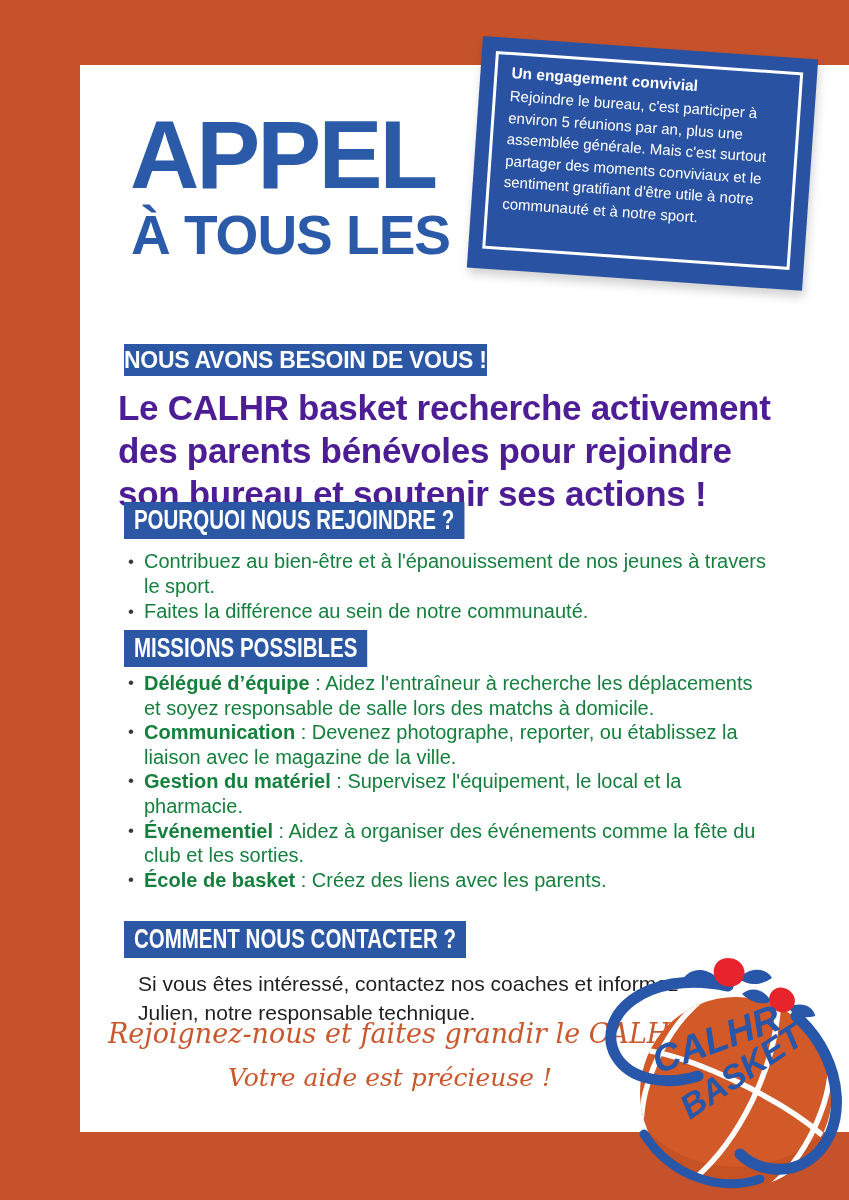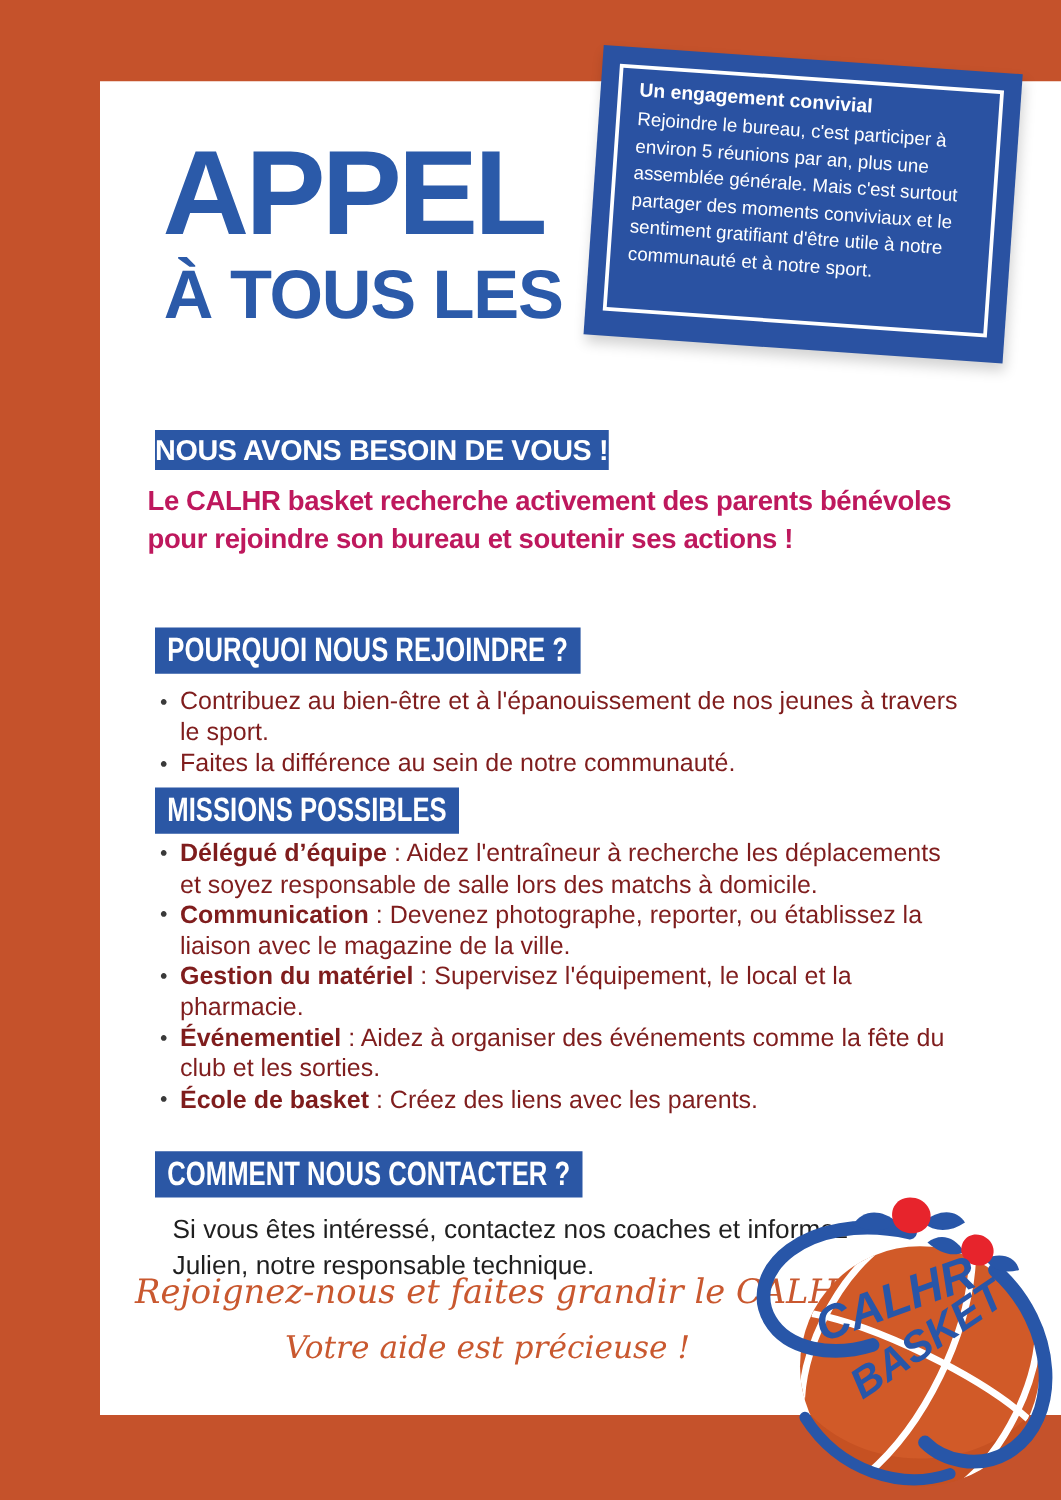--- a/index.html
+++ b/index.html
@@ -18,23 +18,23 @@
   
   .badge{position:absolute;background:#2b57a5;color:#fff;font-weight:bold;white-space:nowrap;}
   .b1{left:44px;top:279px;font-size:23px;line-height:30px;padding:1px 0;letter-spacing:-0.3px;}
   .cond{font-size:27px;line-height:35px;padding:1px 13px;transform:scaleX(0.76);transform-origin:left center;}
   .b2{left:44px;top:437px;}
   .b3{left:44px;top:565px;}
   .b4{left:44px;top:856px;}
 
   
   .intro{position:absolute;left:38px;top:321px;width:662px;margin:0;
-         font-size:22px;line-height:30px;font-weight:bold;color:#be185d;letter-spacing:-0.3px;}
+         font-size:35px;line-height:43px;font-weight:bold;color:#4c1d95;letter-spacing:-0.3px;}
   .list{position:absolute;left:44px;width:644px;margin:0;padding:0;list-style:none;
-        font-size:20px;color:#7f1d1d;}
+        font-size:20px;color:#15803d;}
   .why{top:484px;line-height:25px;}
   .missions{top:606px;line-height:24.6px;}
   .list li{position:relative;padding-left:20px;}
   .list li::before{content:"\2022";position:absolute;left:4px;top:0;color:#3a3a3a;font-size:17px;}
   .lead{font-weight:bold;}
   .contact{position:absolute;left:58px;top:904px;width:548px;margin:0;
            font-size:21px;line-height:29px;color:#1f1f1f;}
 
   
   .script{position:absolute;left:28px;width:564px;text-align:center;

